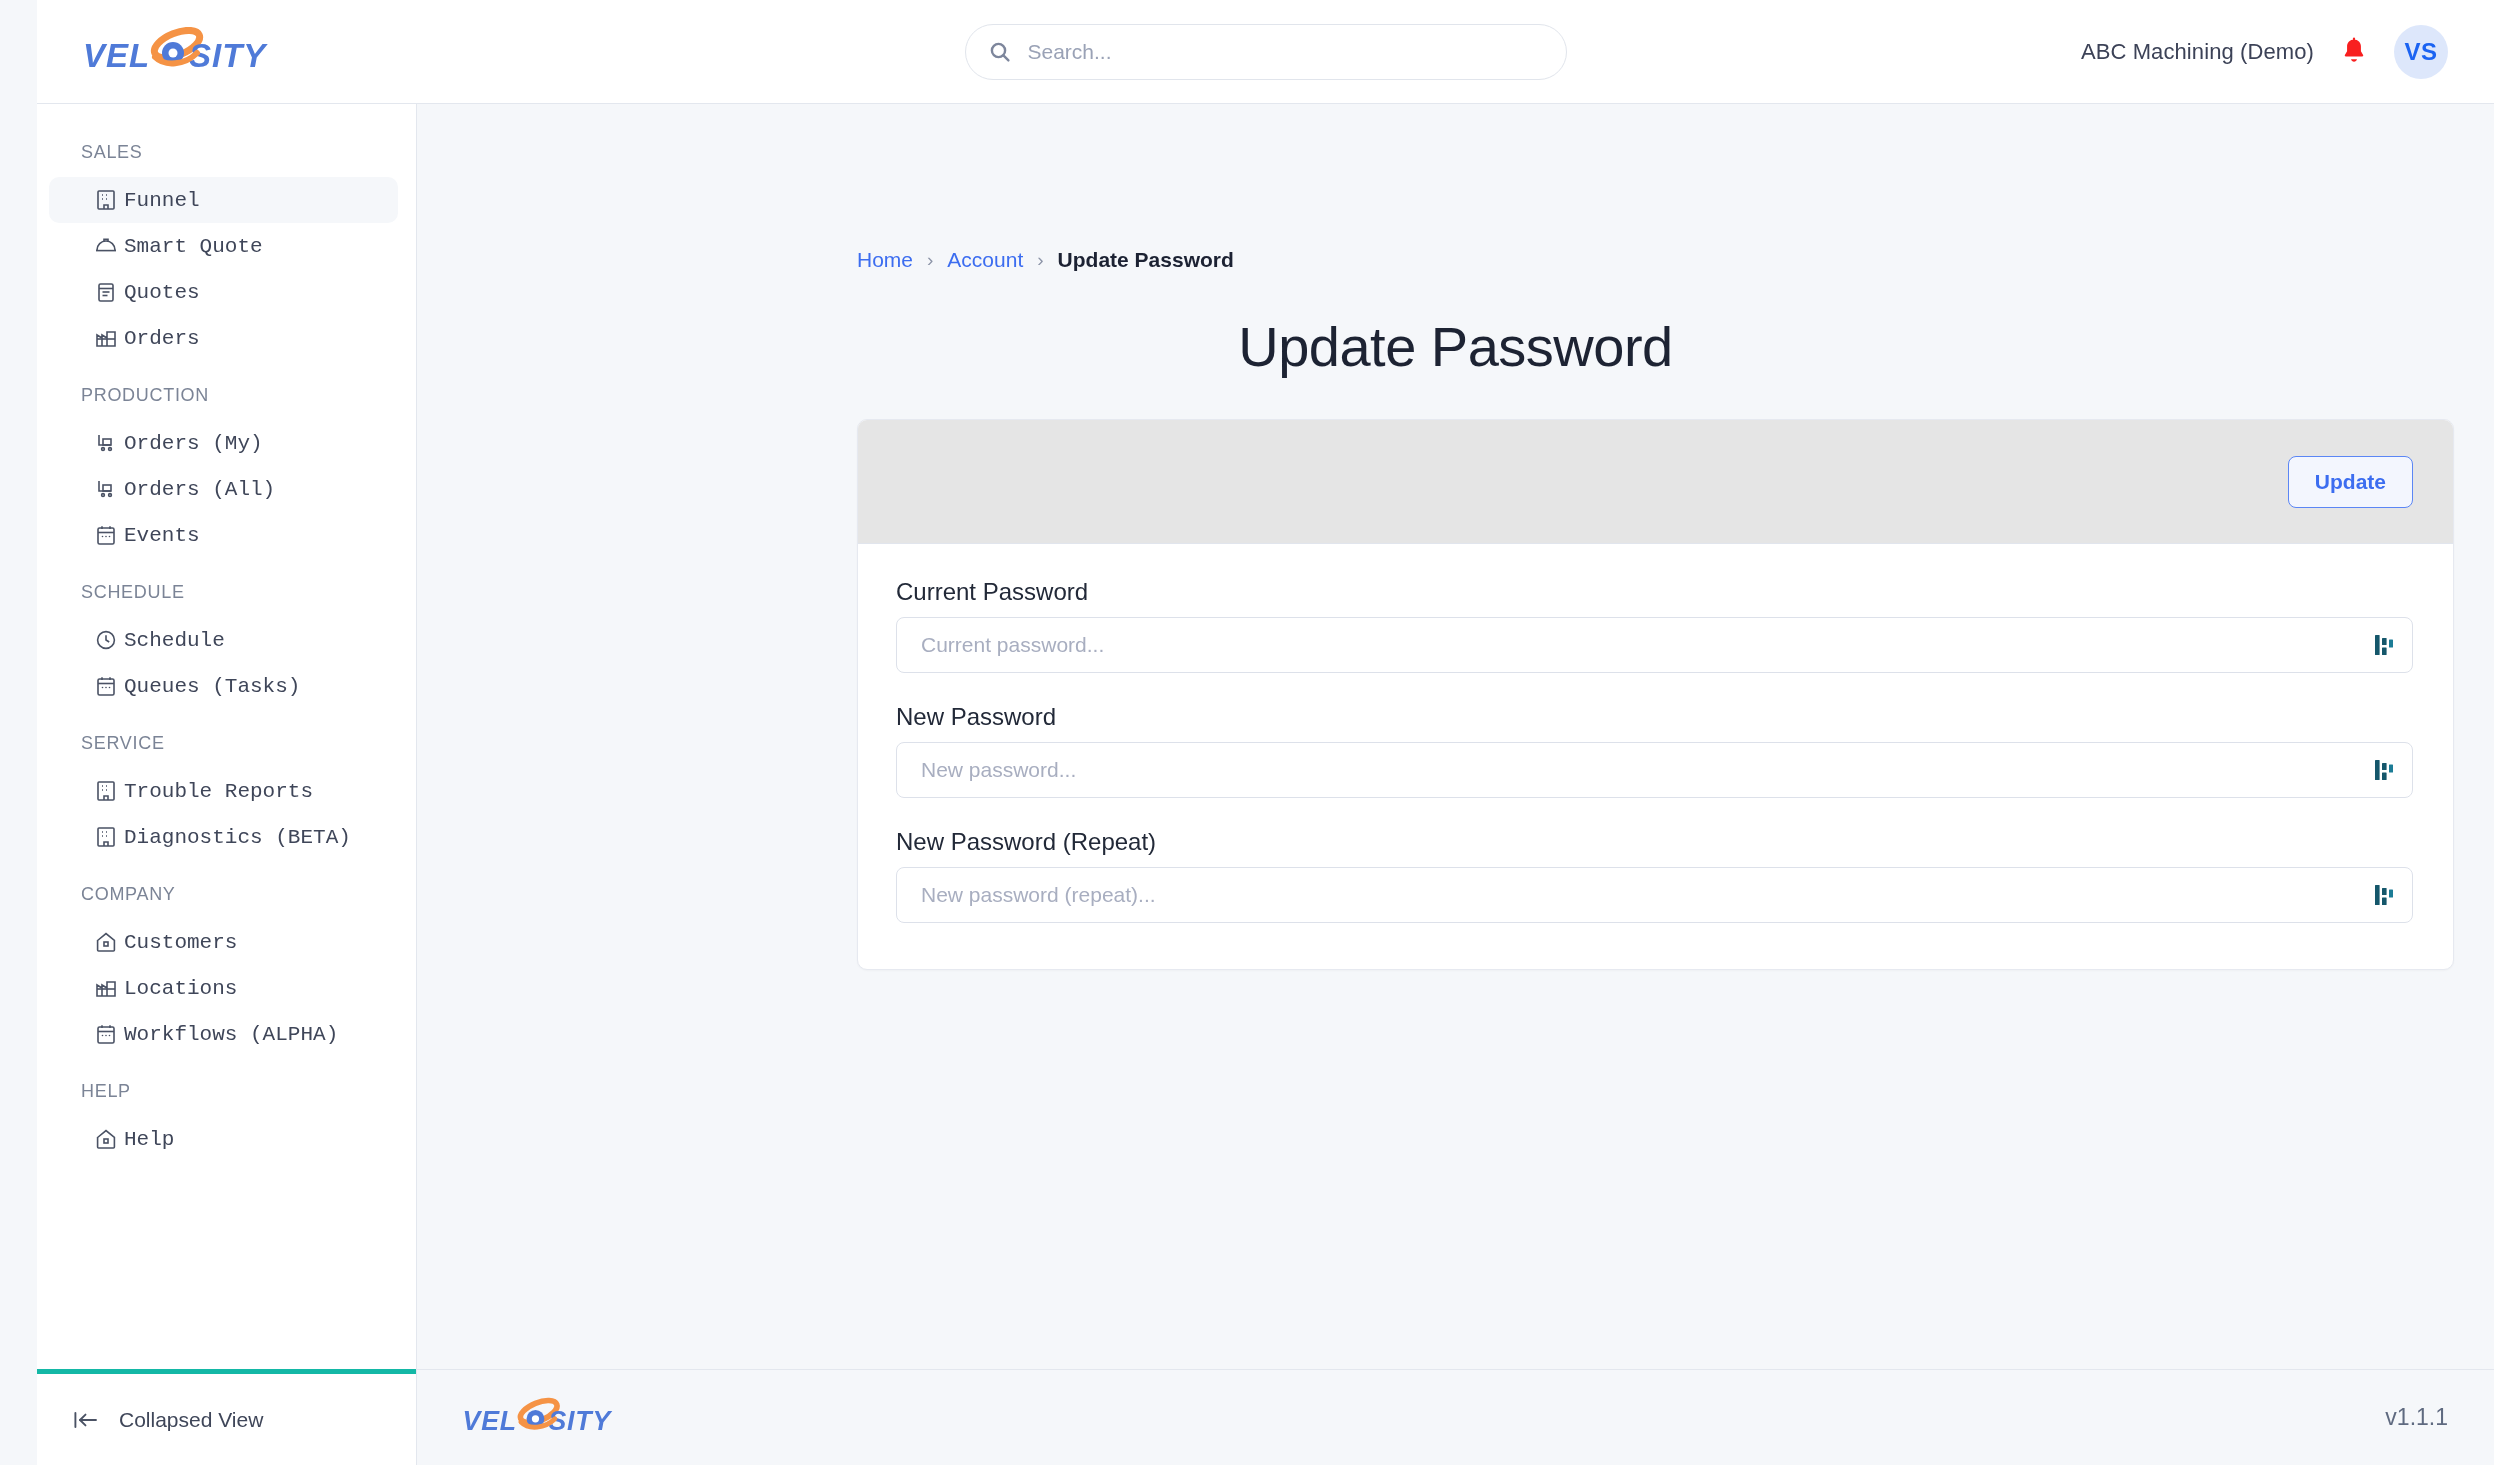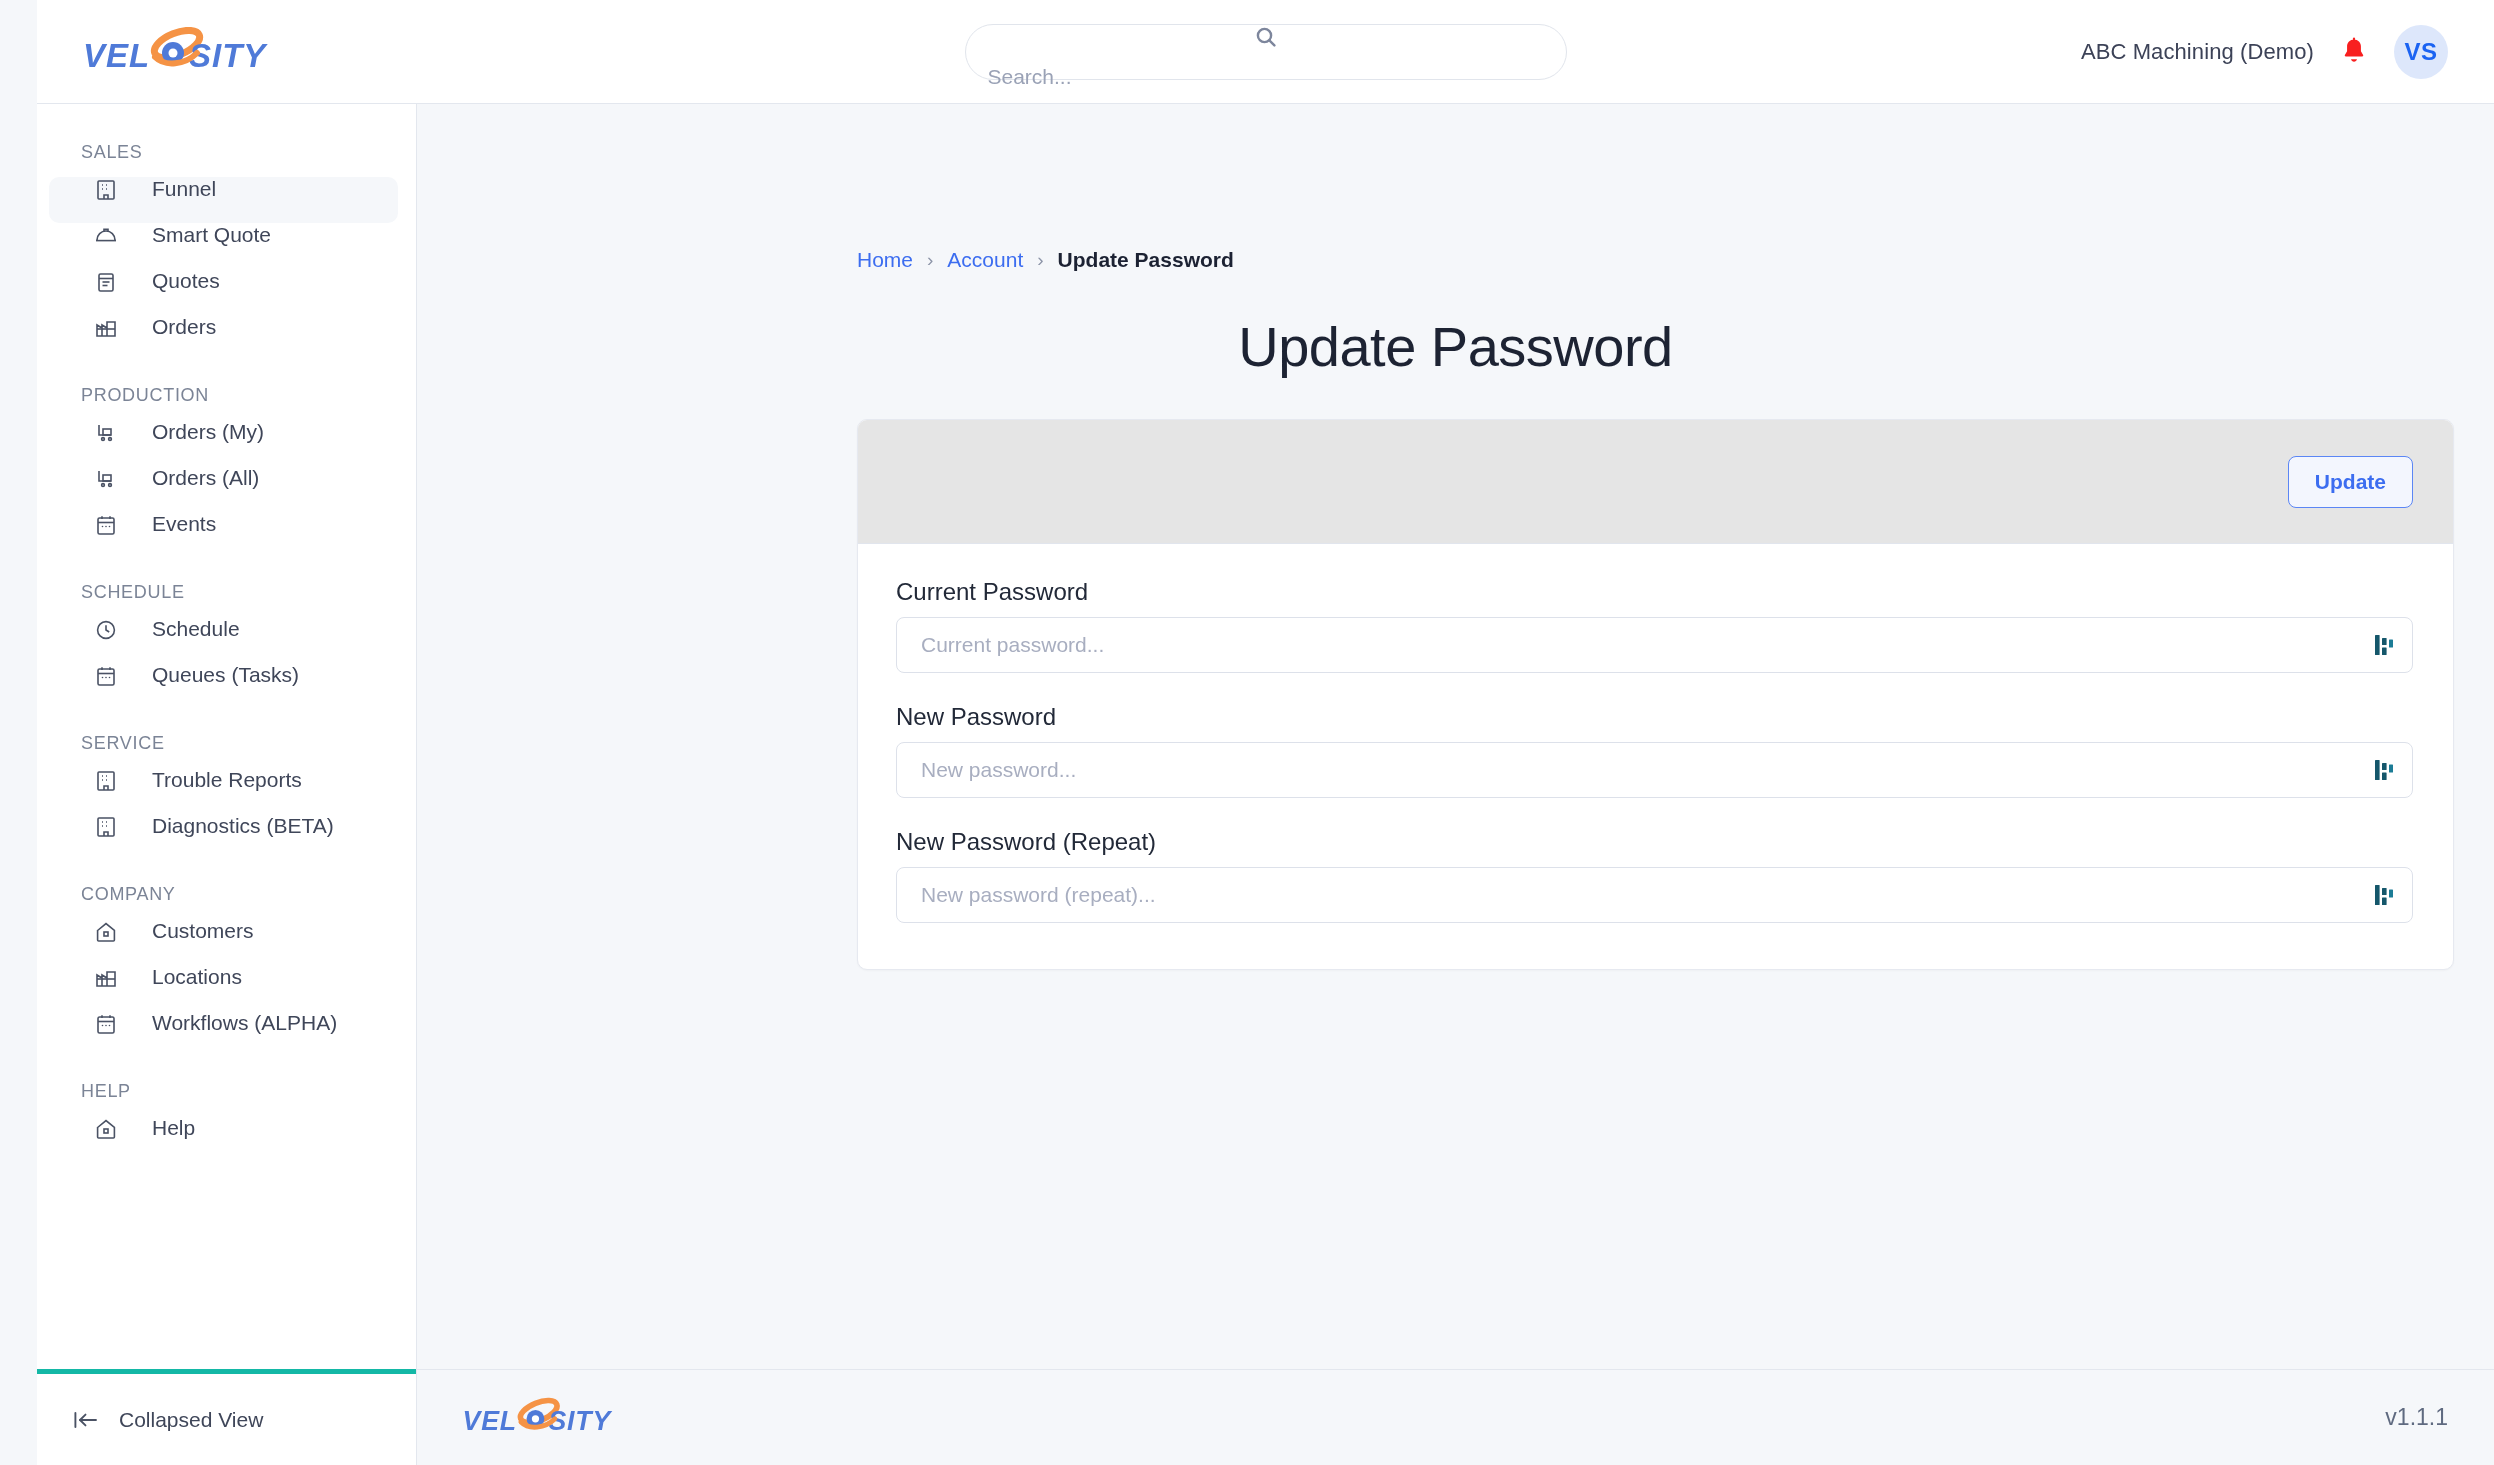--- a/index.html
+++ b/index.html
@@ -43,21 +43,20 @@
   .searchbox {
     width: 602px;
     height: 56px;
     border: 1px solid #e1e5ec;
     border-radius: 28px;
     background: #ffffff;
     display: flex;
     align-items: center;
     padding: 0 22px;
     gap: 16px;
-    flex-direction: column;
   }
   .searchbox .mag { flex: 0 0 auto; display: flex; }
   .searchbox input {
     border: 0;
     outline: 0;
     background: transparent;
     font-family: "Liberation Sans", sans-serif;
     font-size: 21px;
     color: #3c4257;
     width: 100%;
@@ -111,30 +110,31 @@
   .nav-group { margin-bottom: 24px; }
   .nav-head {
     font-size: 18px;
     letter-spacing: 0.7px;
     color: #7b8496;
     padding: 0 0 14px 44px;
     font-weight: normal;
   }
   .nav-item {
     display: flex;
-    align-items: flex-start;
-    gap: 33px;
+    align-items: center;
+    gap: 5px;
     height: 46px;
     margin: 0 18px 0 12px;
     padding-left: 44px;
     border-radius: 10px;
     color: #3f4659;
     font-size: 21px;
     cursor: pointer;
     white-space: nowrap;
+    font-family: Liberation Mono, monospace;
   }
   .nav-item.active { background: #f5f7fa; }
   .nav-ico { width: 26px; height: 26px; flex: 0 0 26px; display: flex; align-items: center; justify-content: center; }
 
   .sidebar-foot {
     flex: 0 0 96px;
     border-top: 5px solid #14b8a6;
     display: flex;
     align-items: center;
     padding-left: 36px;

